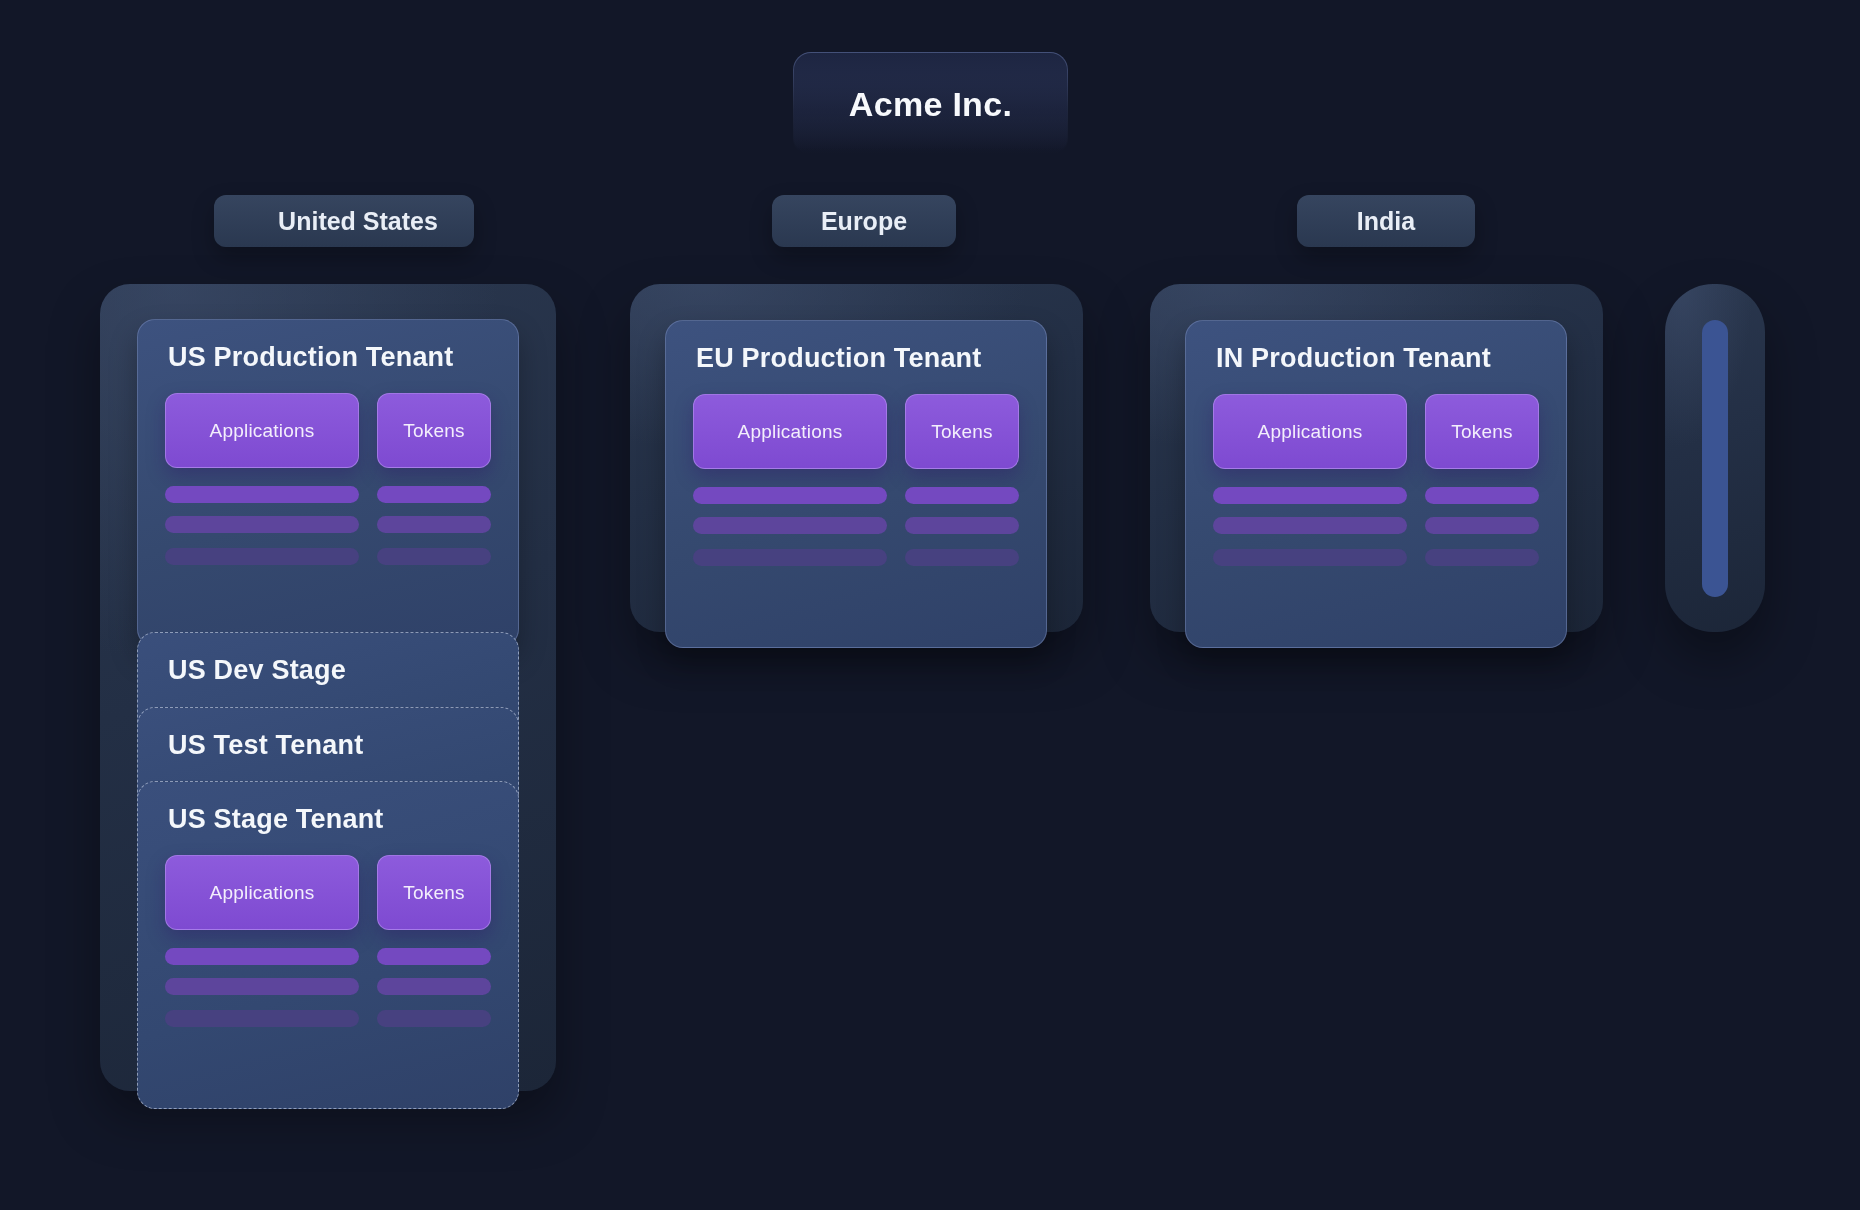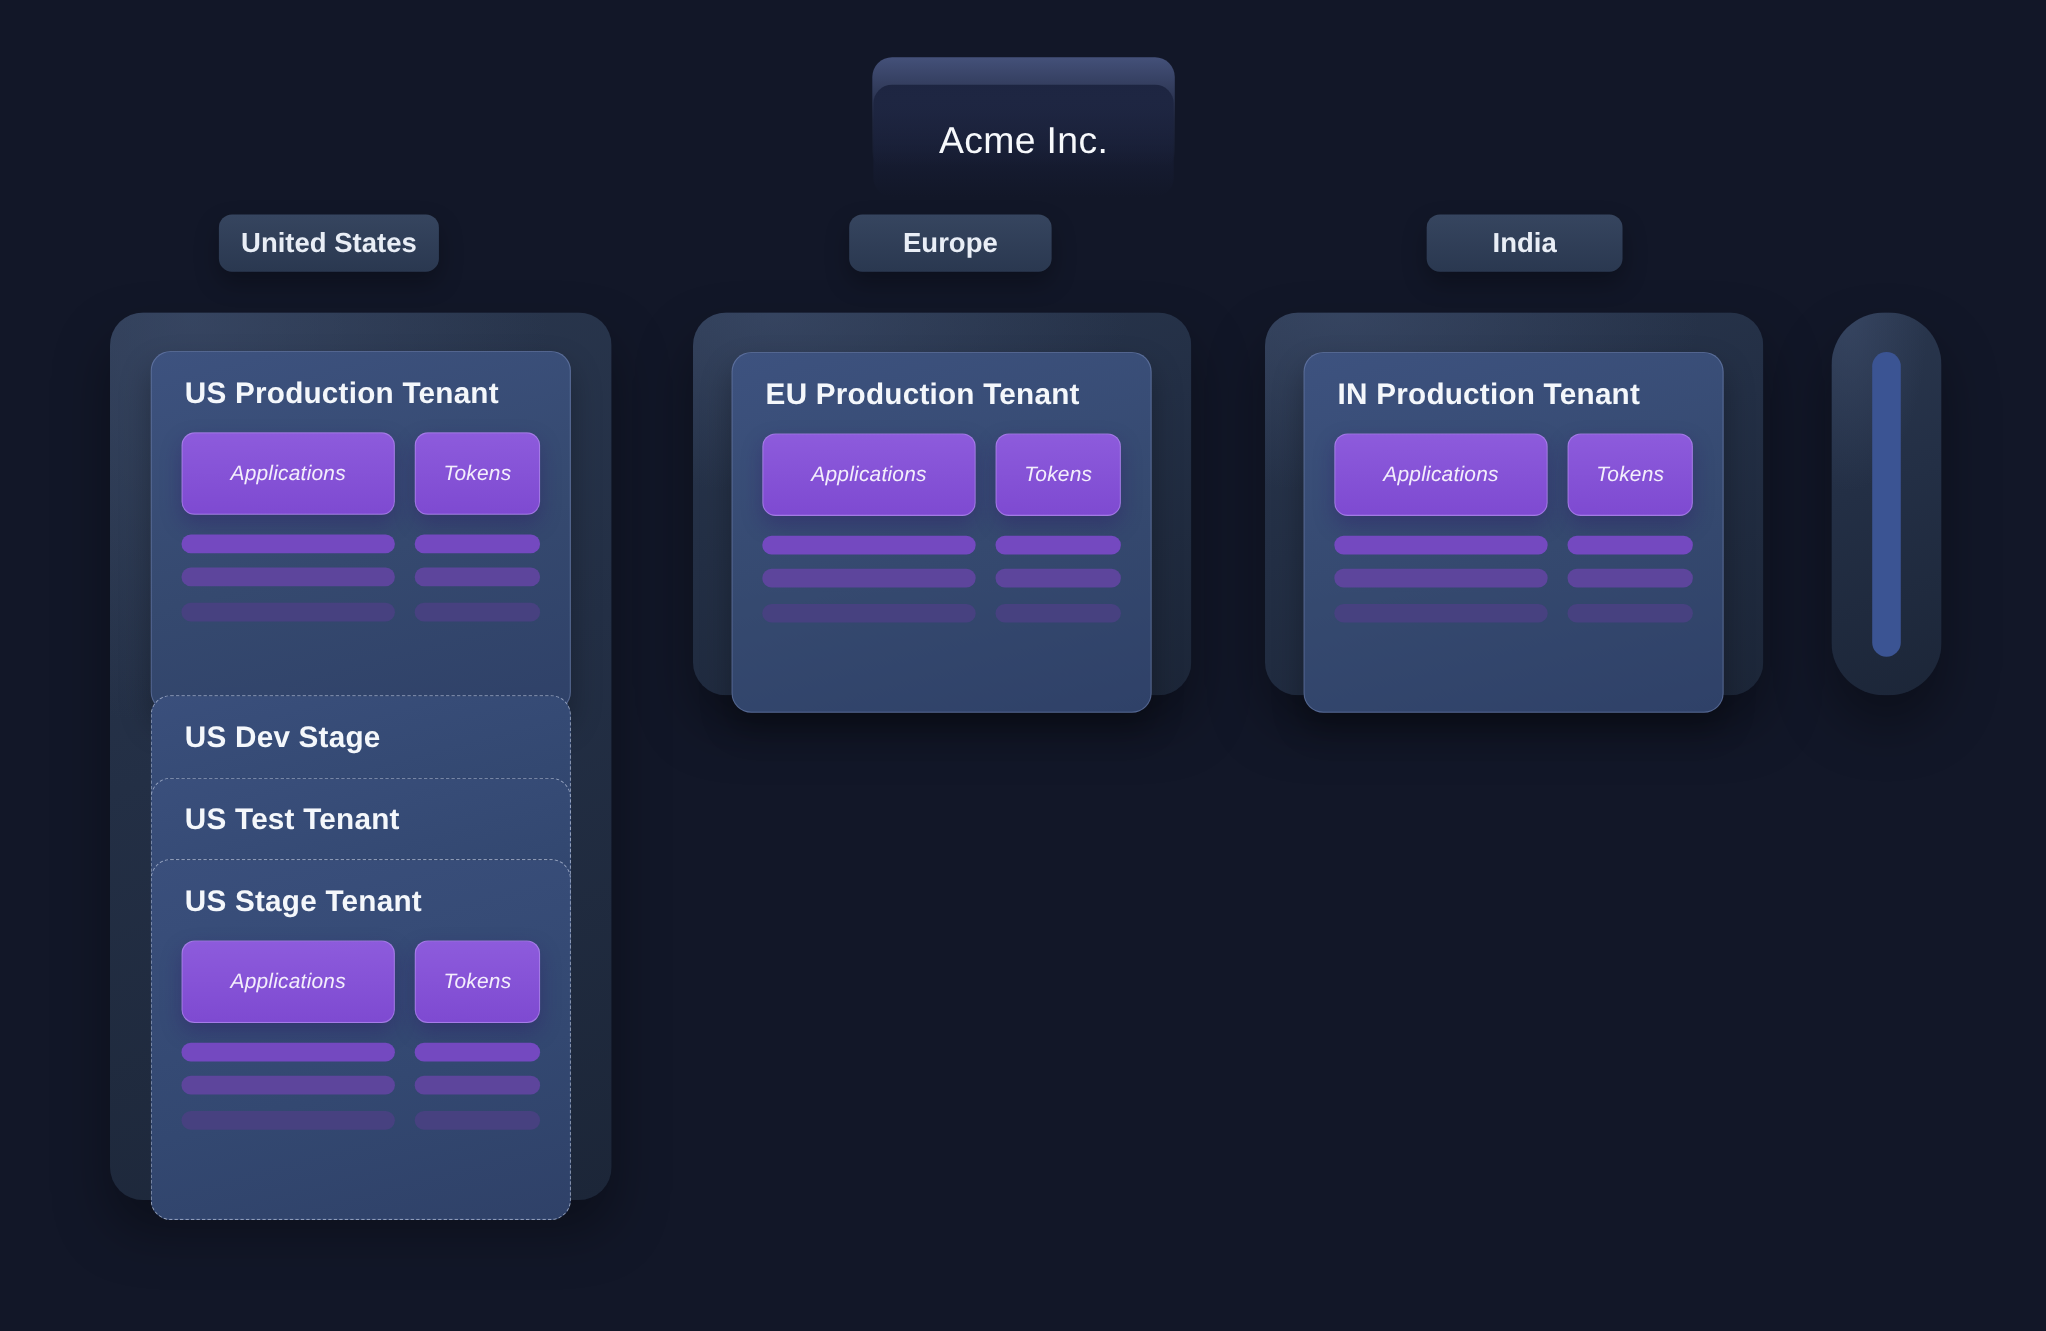--- a/index.html
+++ b/index.html
@@ -27,38 +27,37 @@
     background: linear-gradient(180deg, rgba(109,128,188,0.55) 0%, rgba(109,128,188,0.15) 55%, rgba(109,128,188,0) 95%);
   }
   .acme-badge-inner {
     width: 100%; height: 100%;
     box-sizing: border-box;
     border-radius: 17px;
     background: linear-gradient(180deg, #1d2541 0%, rgba(26,33,60,0.6) 55%, rgba(18,23,40,0) 100%);
     display: flex; align-items: center; justify-content: center;
     color: #f7f9fc;
     font-size: 34px;
-    font-weight: 400;
+    font-weight: 700;
     letter-spacing: 0.3px;
-    margin-top: 24px;
   }
 
   
   .region-label {
     position: absolute;
     top: 195px; height: 52px;
     border-radius: 12px;
     background: linear-gradient(180deg, #36455f 0%, #2a3850 100%);
     box-shadow: 0 10px 22px rgba(0,0,0,0.28);
     display: flex; align-items: center; justify-content: center;
     color: #e9eef6;
     font-size: 25px;
     font-weight: 700;
   }
-  #label-us { left: 199px;  width: 200px; }
+  #label-us { left: 214px;  width: 232px; padding-left: 28px; }
   #label-eu { left: 772px;  width: 184px; }
   #label-in { left: 1297px; width: 178px; }
 
   
   .region-card {
     position: absolute;
     top: 284px;
     border-radius: 30px;
     background:
       radial-gradient(130% 85% at 16% 0%, rgba(64,80,112,0.55) 0%, rgba(64,80,112,0) 55%),
@@ -100,21 +99,21 @@
     color: #f4f7fb;
     font-size: 27px;
     font-weight: 700;
     letter-spacing: 0.2px;
     white-space: nowrap;
   }
 
   .chip-row {
     position: absolute;
     left: 27px; top: 73px;
-    display: flex; gap: 18px; font-style: italic;
+    display: flex; gap: 18px;
   }
   .chip {
     height: 75px;
     box-sizing: border-box;
     border-radius: 12px;
     background: linear-gradient(180deg, #8d5bdc 0%, #7e4ad1 100%);
     border: 1px solid rgba(184,147,240,0.6);
     box-shadow: 0 8px 18px rgba(46,20,104,0.35);
     display: flex; align-items: center; justify-content: center;
     color: #f3eefc;

